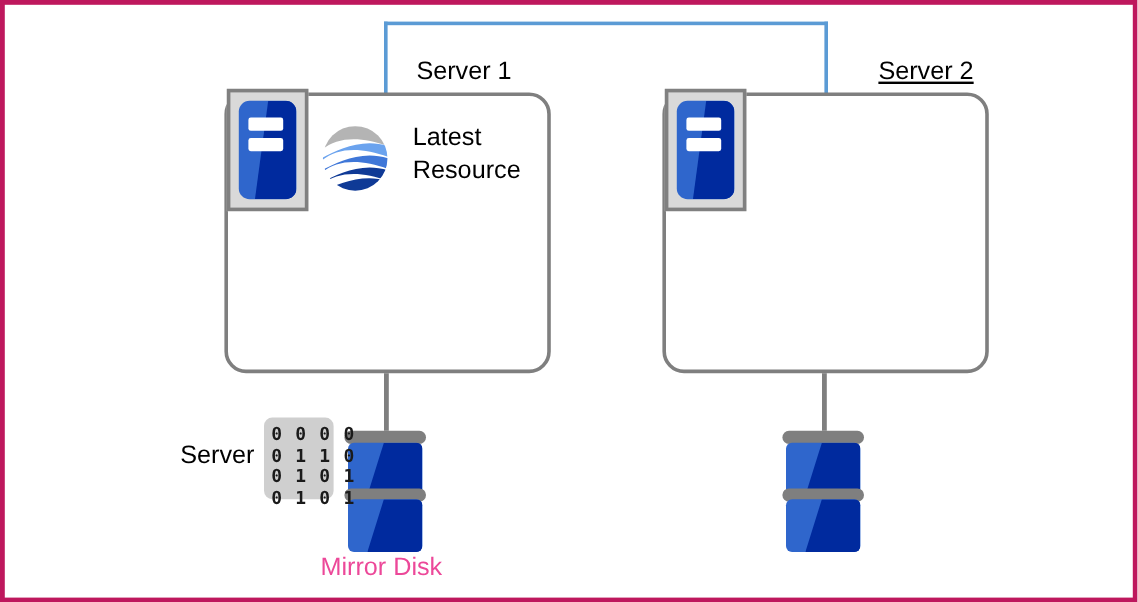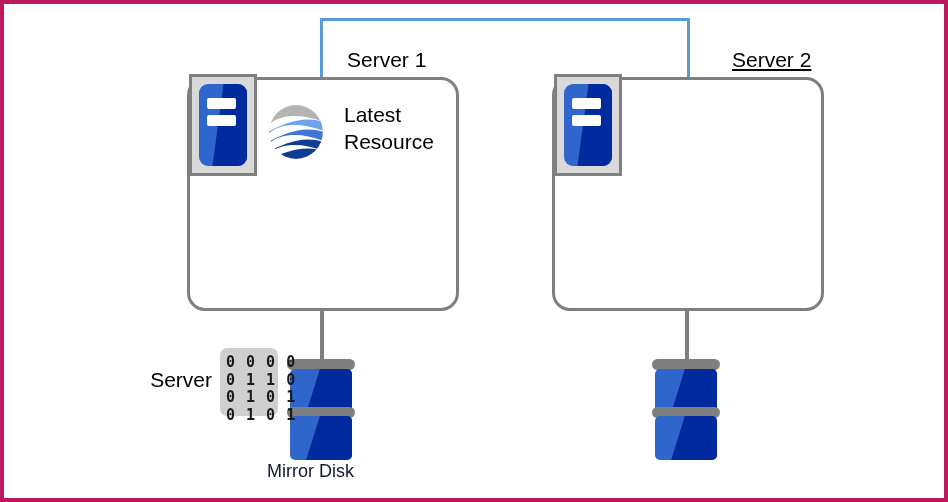--- a/index.html
+++ b/index.html
@@ -144,22 +144,22 @@
     font-weight: bold;
     color: #1a1a1a;
     line-height: 1.18;
     letter-spacing: 1px;
   }
   .bits-row { white-space: nowrap; }
 
   
   .caption {
     position: absolute;
-    font-size: 18px;
-    color: #0f172a;
+    font-size: 21px;
+    color: #ec4899;
     white-space: nowrap;
     line-height: 1;
   }
 </style>
 </head>
 <body>
 
 <div id="canvas">
 
   <div class="link-seg" style="left:316px; top:14px; width:3px; height:62px;"></div>

